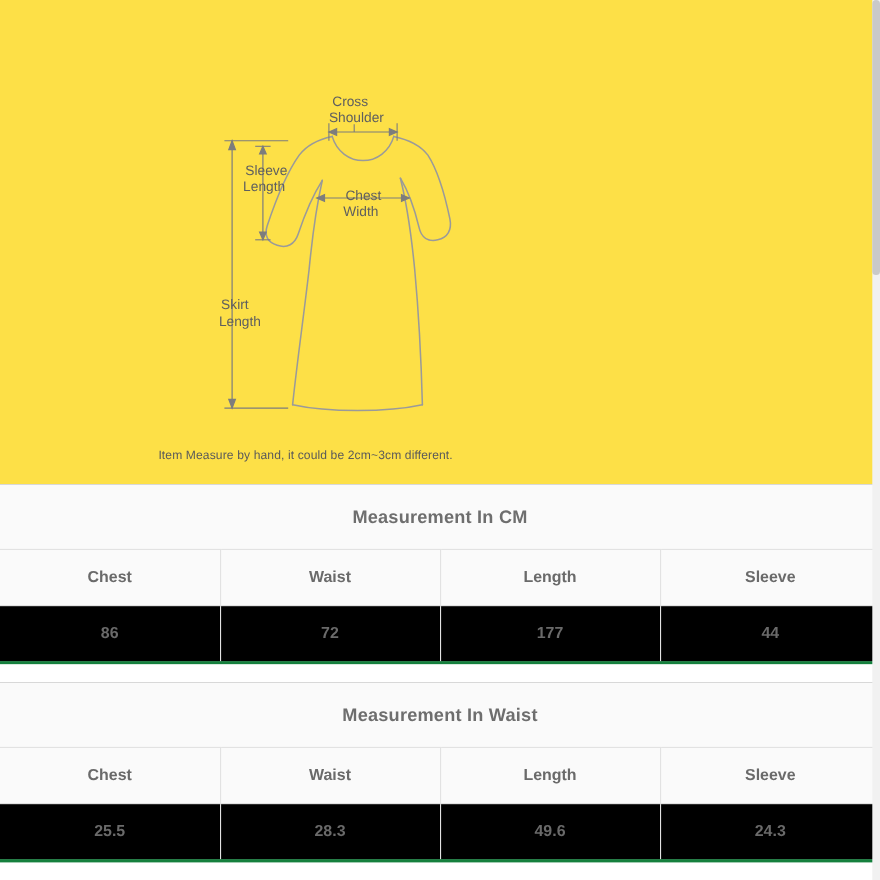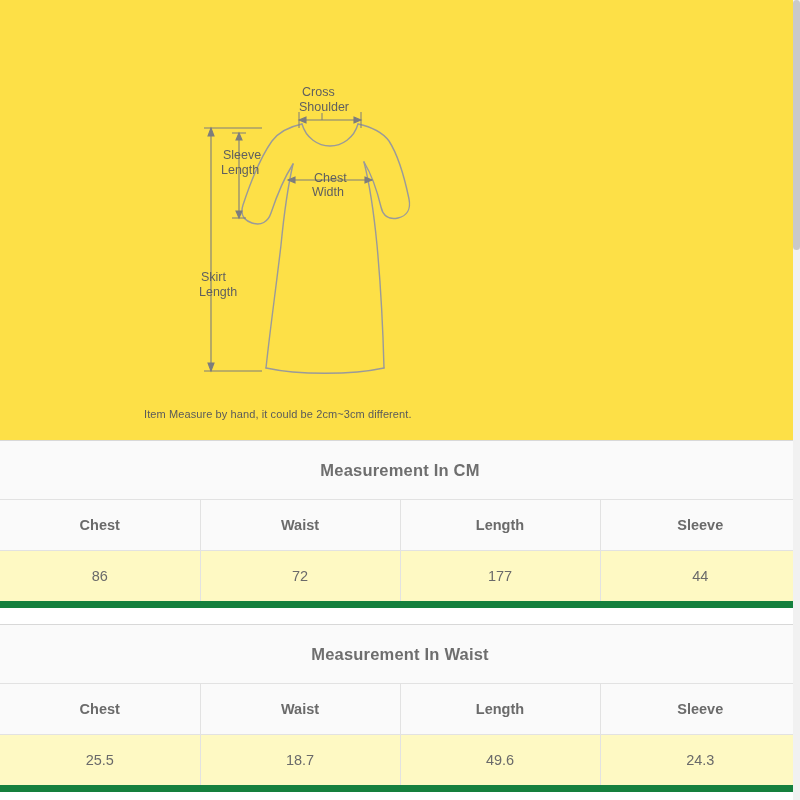--- a/index.html
+++ b/index.html
@@ -41,21 +41,21 @@
     top: 408px;
     font-size: 11px;
     color: #5a5a5a;
     letter-spacing: 0.1px;
   }
 
   
   .table-block {
     width: 800px;
     border-top: 1px solid #d8d8d8;
-    border-bottom: 7px solid #15803d;
+    border-bottom: 3px solid #15803d;
     box-sizing: border-box;
   }
   .table-title {
     height: 58px;
     line-height: 58px;
     text-align: center;
     font-size: 16.5px;
     font-weight: bold;
     color: #6e6e6e;
     background: #fafafa;
@@ -77,22 +77,22 @@
   }
   .mtable th {
     height: 48px;
     font-size: 14.5px;
     font-weight: bold;
     background: #fafafa;
   }
   .mtable td {
     height: 48px;
     font-size: 14.5px;
-    font-weight: normal;
-    background: #fef9c3;
+    font-weight: bold;
+    background: #000000;
   }
   .gap {
     height: 16px;
     background: #ffffff;
     width: 800px;
   }
   .scrollbar {
     position: absolute;
     right: 0;
     top: 0;
@@ -224,21 +224,21 @@
         <tr>
           <th>Chest</th>
           <th>Waist</th>
           <th>Length</th>
           <th>Sleeve</th>
         </tr>
       </thead>
       <tbody>
         <tr>
           <td>25.5</td>
-          <td>18.7</td>
+          <td>28.3</td>
           <td>49.6</td>
           <td>24.3</td>
         </tr>
       </tbody>
     </table>
   </div>
 
   <div class="scrollbar">
     <div class="scrollbar-thumb"></div>
   </div>

